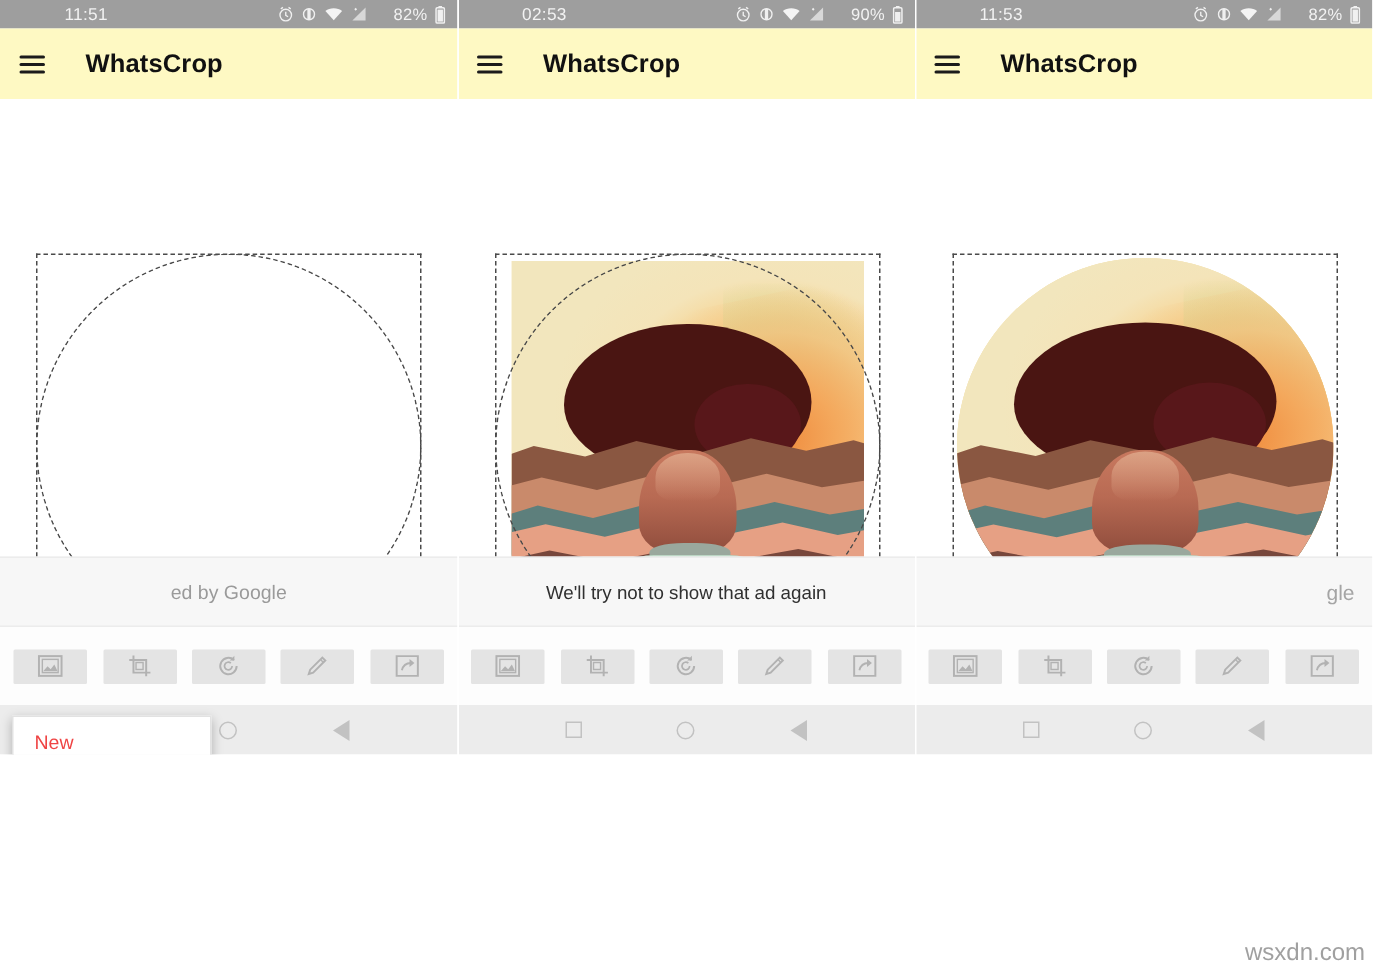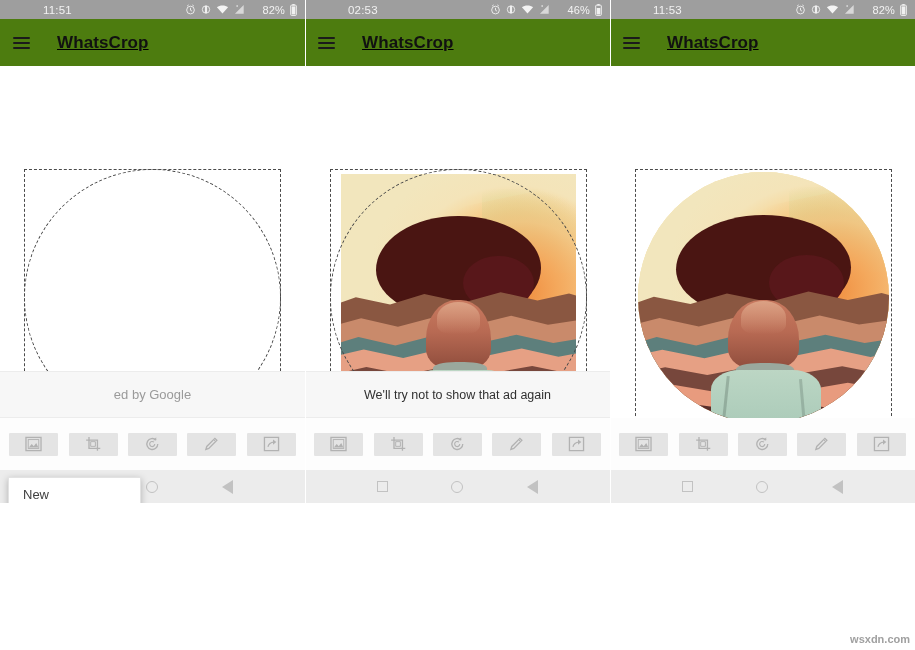--- a/index.html
+++ b/index.html
@@ -37,22 +37,22 @@
   .sb-icons {
     margin-left: auto; display: flex; align-items: center; gap: 5px;
   }
   .sb-pct { font-size: 11px; margin-left: 12px; }
   .ic { display: inline-block; line-height: 0; }
 
   
   .appbar {
     position: absolute; top: 19px; left: 0;
     width: 305px; height: 47px;
-    background: #4d7c0f;
-    display: flex; align-items: center; text-decoration: underline;
+    background: #fef9c3;
+    display: flex; align-items: center;
   }
   .hamburger {
     width: 17px; height: 12px;
     margin-left: 13px;
     display: flex; flex-direction: column; justify-content: space-between;
     cursor: pointer;
   }
   .hamburger i { display: block; height: 2px; background: #1b1b1b; border-radius: 1px; }
   .app-title {
     margin-left: 27px;
@@ -163,21 +163,21 @@
   
   .popup {
     position: absolute;
     background: #ffffff;
     border: 1px solid #e2e2e2;
     box-shadow: 0 2px 7px rgba(0,0,0,.26);
     z-index: 40;
   }
   .popup-item {
     font-size: 13px;
-    color: #404040;
+    color: #ef4444;
     padding: 0 14px;
     height: 33px;
     display: flex; align-items: center;
     white-space: nowrap;
     cursor: pointer;
   }
   .menu-left  { left: 8px; top: 477px; width: 133px; }
 
   
   .adbar {
@@ -224,23 +224,22 @@
   .nav-ci { width: 12px; height: 12px; border: 1.4px solid #c2c2c2; border-radius: 50%; }
   .nav-tr {
     width: 0; height: 0;
     border-top: 7px solid transparent;
     border-bottom: 7px solid transparent;
     border-right: 11px solid #c2c2c2;
   }
 
   .watermark {
     position: absolute; right: 5px; bottom: 5px;
-    font-size: 11px; color: #a0a0a0;
+    font-size: 16px; color: #a0a0a0;
     z-index: 60;
-    font-weight: bold;
   }
   .panel-sep {
     position: absolute; top: 0; width: 1px; height: 650px;
     background: #ffffff; z-index: 5;
   }
 </style>
 </head>
 <body>
 
 <div class="screen">
@@ -375,21 +374,21 @@
           <svg width="13" height="11" viewBox="0 0 14 11">
               <path d="M1 3.2C2.6 1.9 4.7 1.2 7 1.2s4.4.7 6 2L7 9.8z" fill="#f4f4f4"></path>
             </svg>
         </span>
         <span class="ic">
           <svg width="11" height="11" viewBox="0 0 12 12">
               <path d="M1 10.6L10.6 1v9.6z" fill="#d8d8d8"></path>
               <path d="M3.4 1.2l1 1.1-1 1.1-1-1.1z" fill="#f0f0f0"></path>
             </svg>
         </span>
-        <span class="sb-pct">46%</span>
+        <span class="sb-pct">90%</span>
         <span class="ic">
           <svg width="7" height="12" viewBox="0 0 7 12">
               <rect x="2.3" y="0" width="2.4" height="1.3" fill="#f0f0f0"></rect>
               <rect x="0.7" y="1.2" width="5.6" height="10.2" rx="0.8" fill="none" stroke="#f0f0f0" stroke-width="1"></rect>
               <rect x="1.7" y="4" width="3.6" height="6.4" fill="#f0f0f0"></rect>
             </svg>
         </span>
       </span>
     </div>
 
@@ -541,20 +540,23 @@
             <div class="il-m il-m7"></div>
           <div class="il-neck"></div>
             <div class="il-hair"></div>
           <div class="il-collar"></div>
             <div class="il-body"></div>
         </div>
       </div>
       <div class="dash-frame"></div>
     </div>
 
+    <div class="adbar">
+      <span class="ad-right">gle</span>
+    </div>
 
     <div class="toolbar">
       <div class="tool-btn">
         <svg width="17" height="16" viewBox="0 0 18 17">
             <rect x="1" y="1.5" width="16" height="14" fill="none" stroke="#b2b2b2" stroke-width="1.4"></rect>
             <rect x="3.4" y="3.8" width="11.2" height="9.4" fill="none" stroke="#b2b2b2" stroke-width="1"></rect>
             <path d="M4 12.2l3.1-3.6 2.2 2.2 2.6-3.3 2.3 4.7z" fill="#b2b2b2"></path>
           </svg>
       </div>
       <div class="tool-btn">

